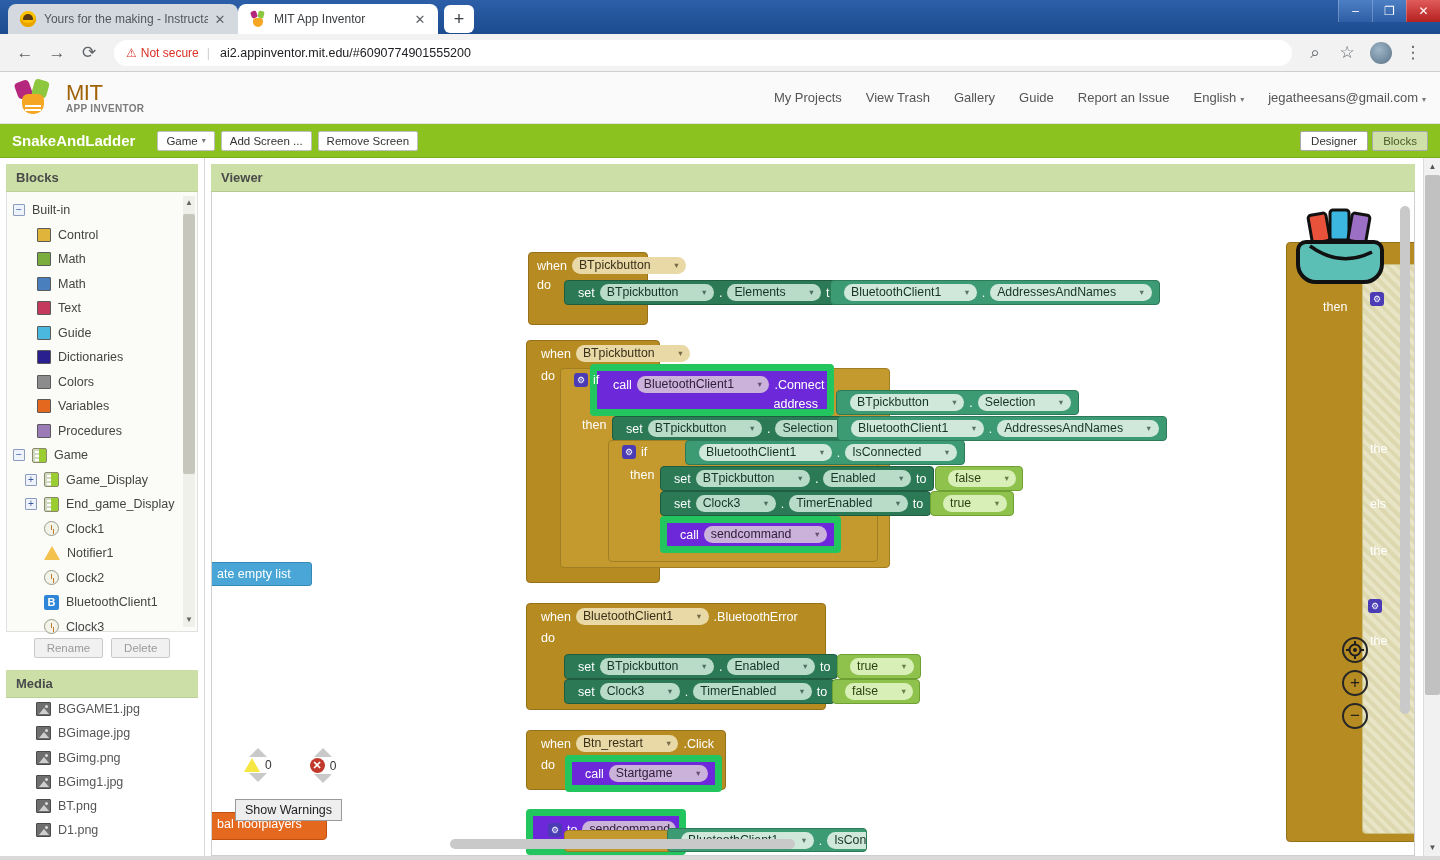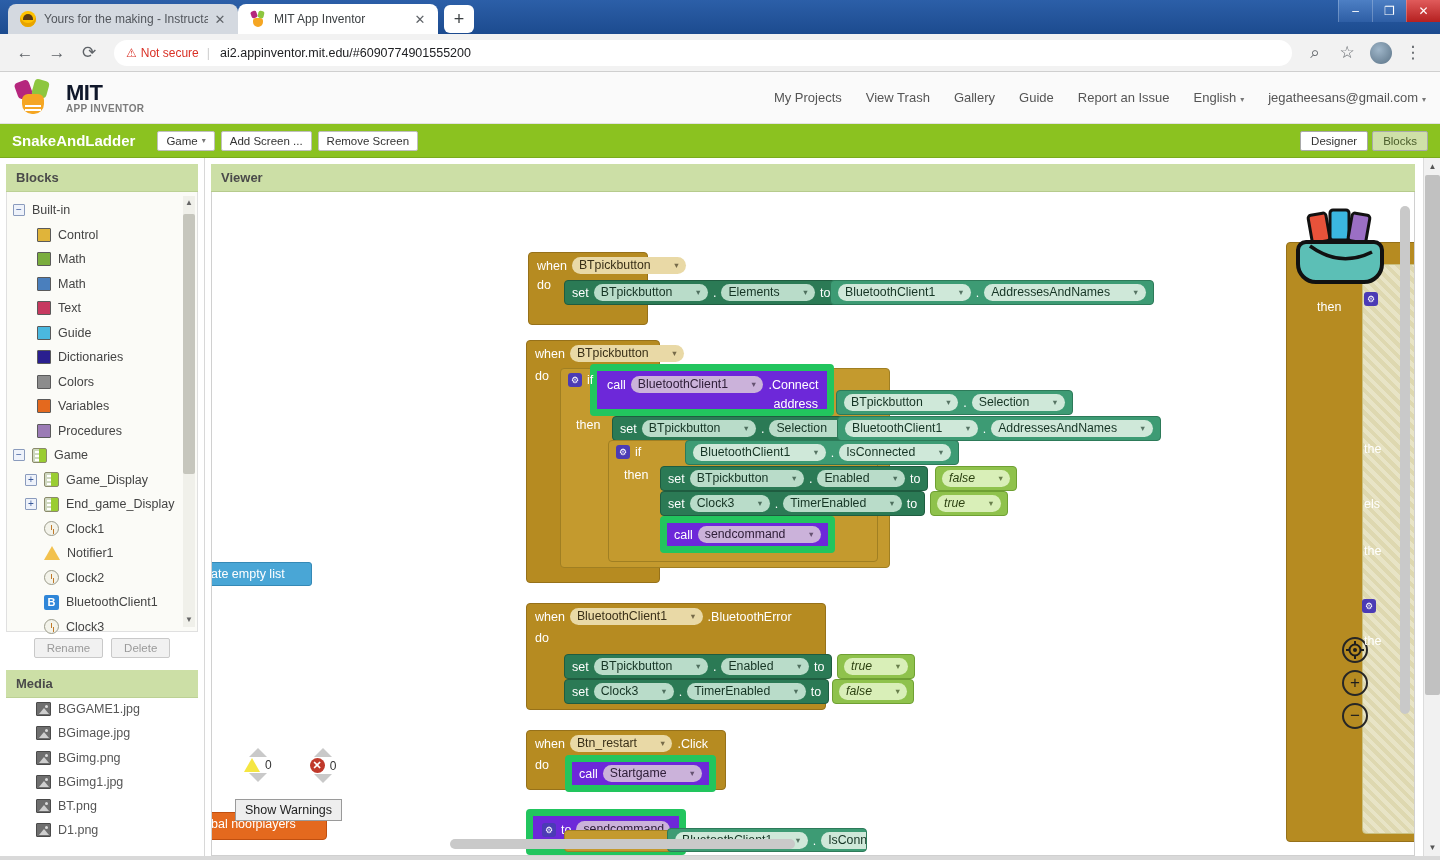--- a/index.html
+++ b/index.html
@@ -110,21 +110,21 @@
     height: 52px; background:#fafafa; border-bottom:1px solid #e2e2e2;
     display:flex; align-items:center; padding: 0 14px;
   }
   .logo { display:flex; align-items:center; margin-right: 34px; }
   .logo-mark { position: relative; width: 46px; height: 38px; margin-right: 6px; }
   .lm-leafA { position:absolute; left:2px; top:2px; width:15px;height:17px;background:#b5267d;border-radius:4px;transform:rotate(-20deg); }
   .lm-leafB { position:absolute; left:19px; top:1px; width:15px;height:17px;background:#8dc63f;border-radius:4px;transform:rotate(16deg); }
   .lm-bee   { position:absolute; left:8px; top:15px; width:22px;height:20px;background:#f5a623;border-radius:6px 6px 10px 10px; }
   .lm-bee::after{content:"";position:absolute;left:3px;top:11px;width:16px;height:2px;background:#fff;box-shadow:0 4px 0 #fff;}
   .logo-text { line-height:1.05; }
-  .logo-mit { font-size: 22px; font-weight: bold; color:#0f172a; letter-spacing:-0.5px; }
+  .logo-mit { font-size: 22px; font-weight: normal; color:#a16207; letter-spacing:-0.5px; }
   .logo-ai { font-size: 10px; font-weight: bold; color:#7b7b7b; letter-spacing:0.3px; }
   .menu-left { display:flex; align-items:center; gap: 22px; }
   .menu-item { font-size: 13px; color:#555; cursor:default; }
   .caret { font-size: 8px; color:#777; margin-left:4px; }
   .menu-right { margin-left: auto; display:flex; align-items:center; gap: 24px; }
 
   
   .project-bar {
     height: 34px; background:#8bc220;
     display:flex; align-items:center; padding: 0 12px;
@@ -187,38 +187,38 @@
 
   
   .viewer-wrap { flex:1; display:flex; flex-direction:column; padding: 6px 8px 0 6px; position: relative; }
   .viewer-head { background:#ccdfa6; color:#4a4a4a; font-size:13px; font-weight:bold; padding: 6px 10px; border-bottom:1px solid #b6cb8d; }
   .canvas {
     flex:1; background:#fff; border:1px solid #d0d0d0; border-top:none;
     position:relative; overflow:hidden;
   }
 
   
-  .blk { position:absolute; font-size: 12.5px; color:#fff; }
+  .blk { position:absolute; font-size: 12.5px; color:#fff;padding-left:6px; }
   .evt { background:#b68b21; border:1px solid #96711a; border-radius:4px; }
   .ctrl-gold { background:#c49a2e; border:1px solid #a07f22; border-radius:4px; }
   .setter { background:#2b7a55; border:1px solid #1f5c40; border-radius:4px; }
   .getter { background:#3d9b74; border:1px solid #2d7a59; border-radius:4px; }
   .proc { background:#6d28d9; border:7px solid #22c55e; border-radius:4px; }
   .logic { background:#8fc24c; border:1px solid #6fa033; border-radius:4px; }
   .lists { background:#49a6d6; border:1px solid #3589b6; border-radius:3px; }
   .row { display:flex; align-items:center; gap:5px; padding: 3px 7px; white-space:nowrap; }
   .field {
     background: rgba(255,255,255,.82); color:#1b2b1b; border-radius:9px;
     padding: 1px 6px 2px 7px; font-size:12.3px; display:inline-flex; align-items:center; gap:20px;
   }
   .field.evtf { background:#e9d9a6; color:#3a3018; }
   .field.procf { background:#cbb2da; color:#30203a; }
   .field.greenf { background:#b9dcc9; color:#163525; }
   .field.lightf { background:#cfe8d9; color:#163525; }
-  .field.logicf { background:#d9efb8; color:#2d4212;font-style:italic; }
+  .field.logicf { background:#d9efb8; color:#2d4212; }
   .field.paramf { background:#f0a58c; color:#4a1d10; border-radius:9px; }
   .dd { font-size:7.5px; opacity:.65; margin-left:2px; }
   .lbl { color:#fff; font-size:12.5px; }
   .gear {
     width:14px;height:14px;background:#4b3bb5;border-radius:3px;flex:0 0 14px;
     display:flex;align-items:center;justify-content:center;font-size:9px;color:#fff;
   }
 
   
   .backpack { position:absolute; width: 96px; height: 84px; }

